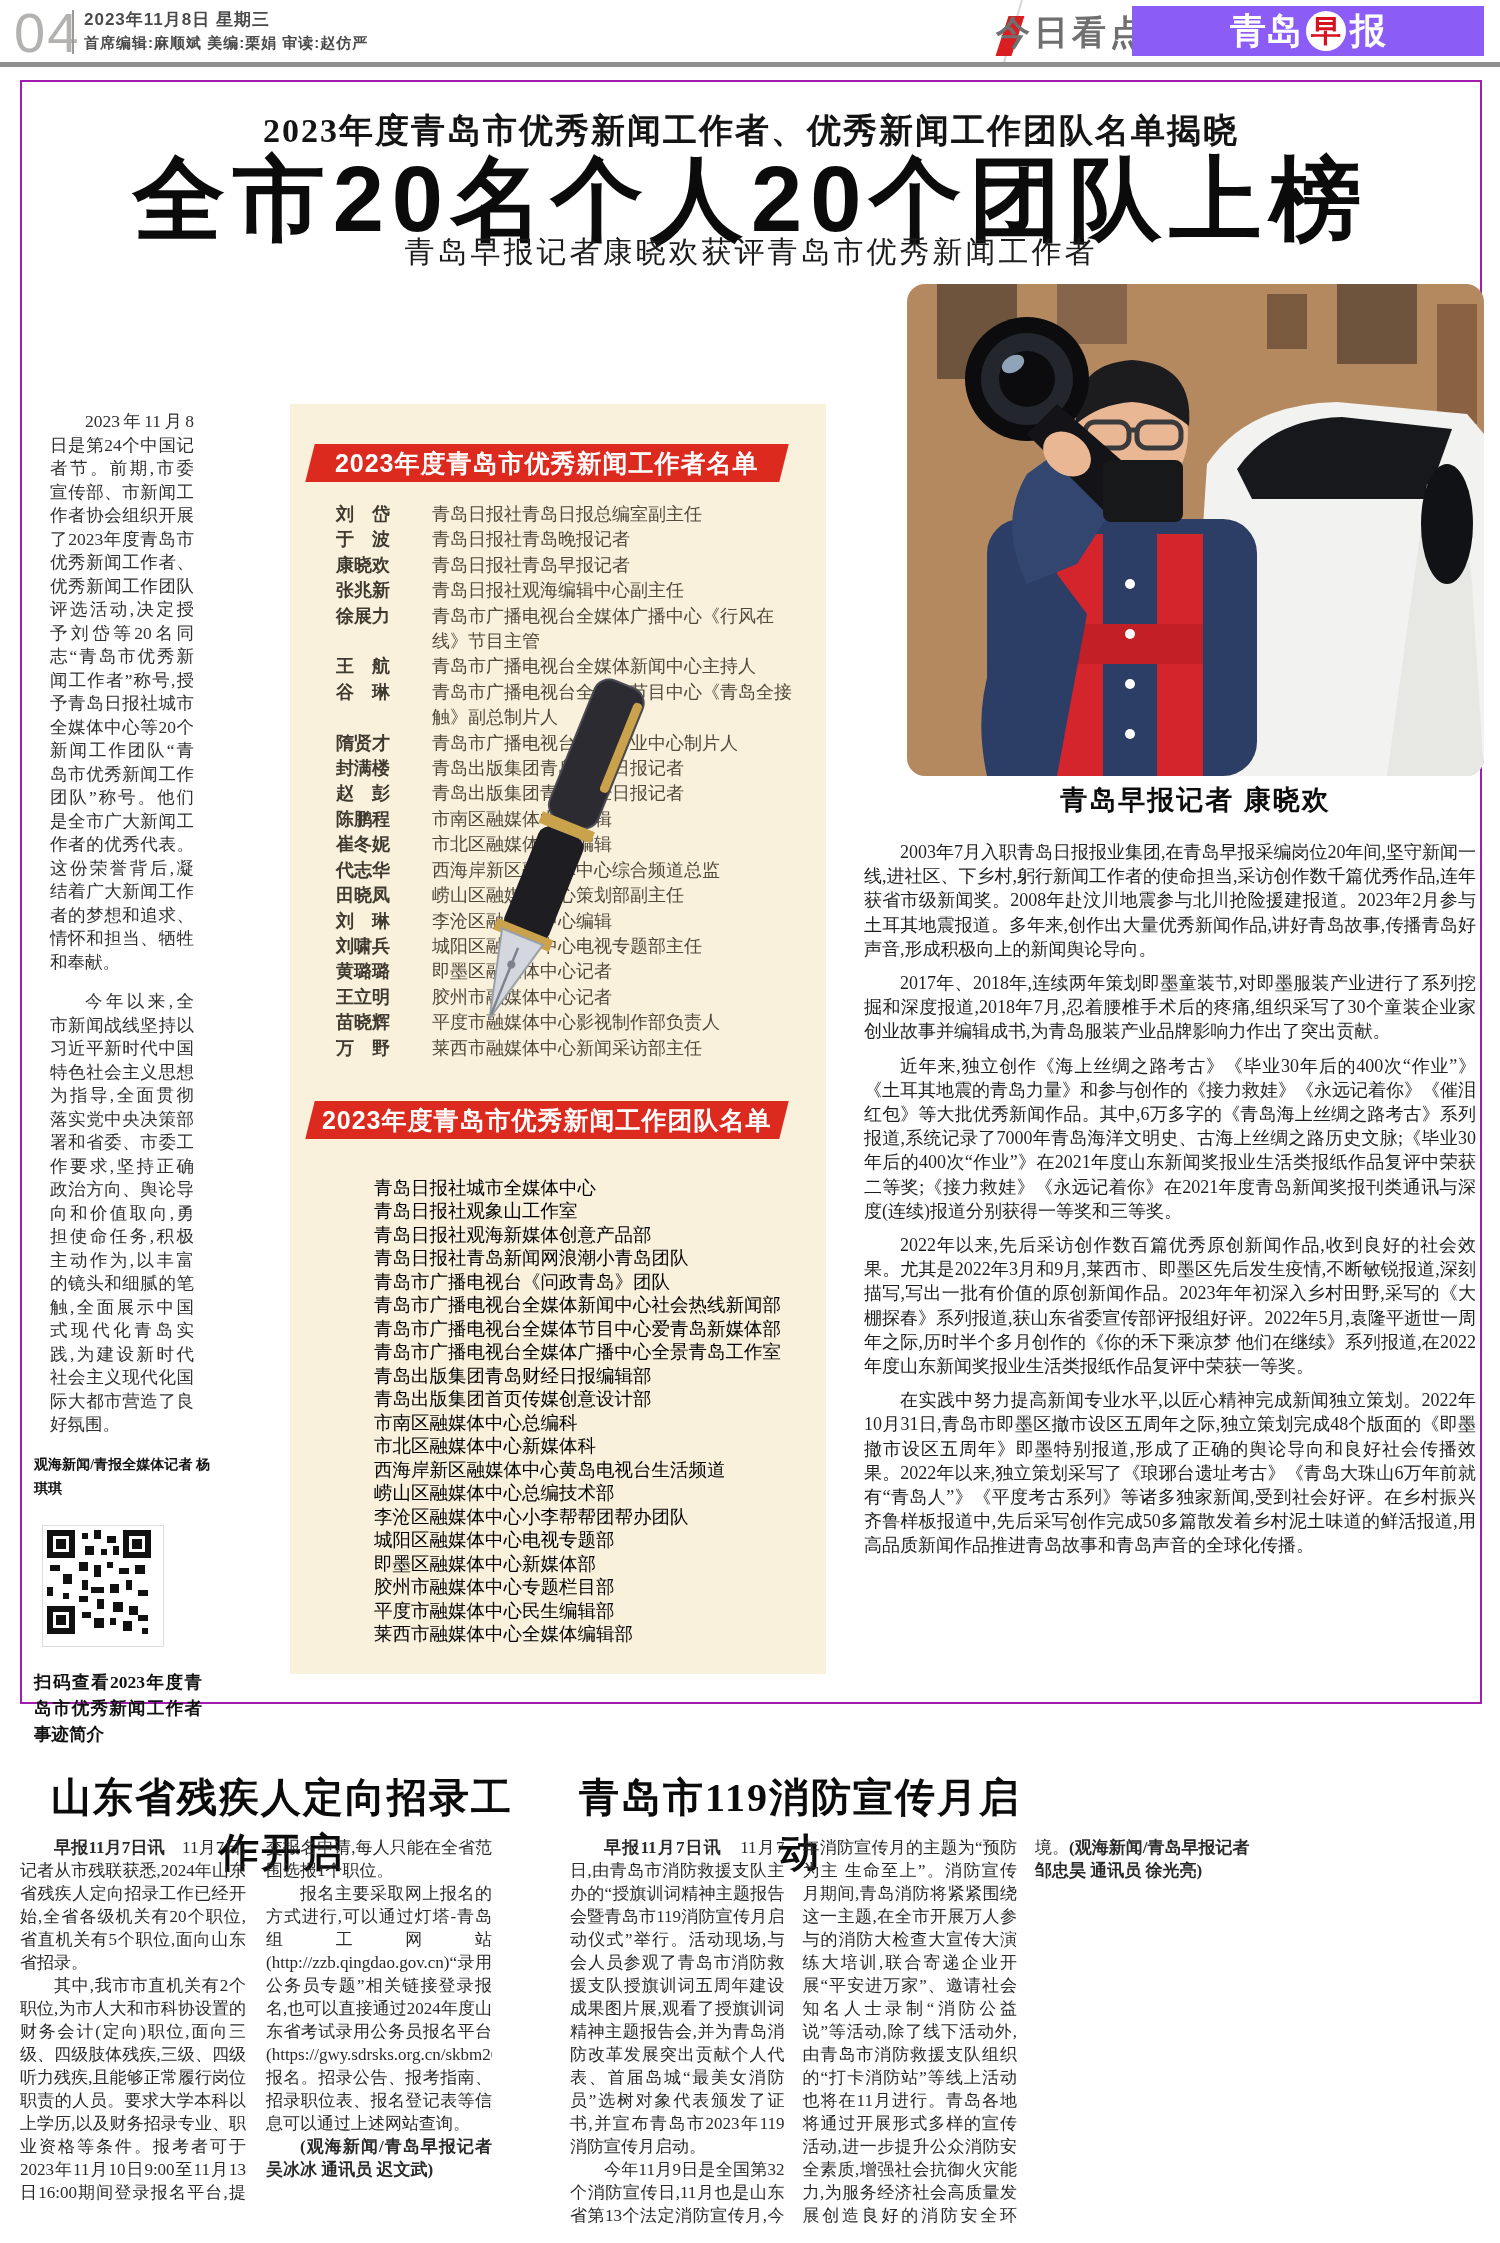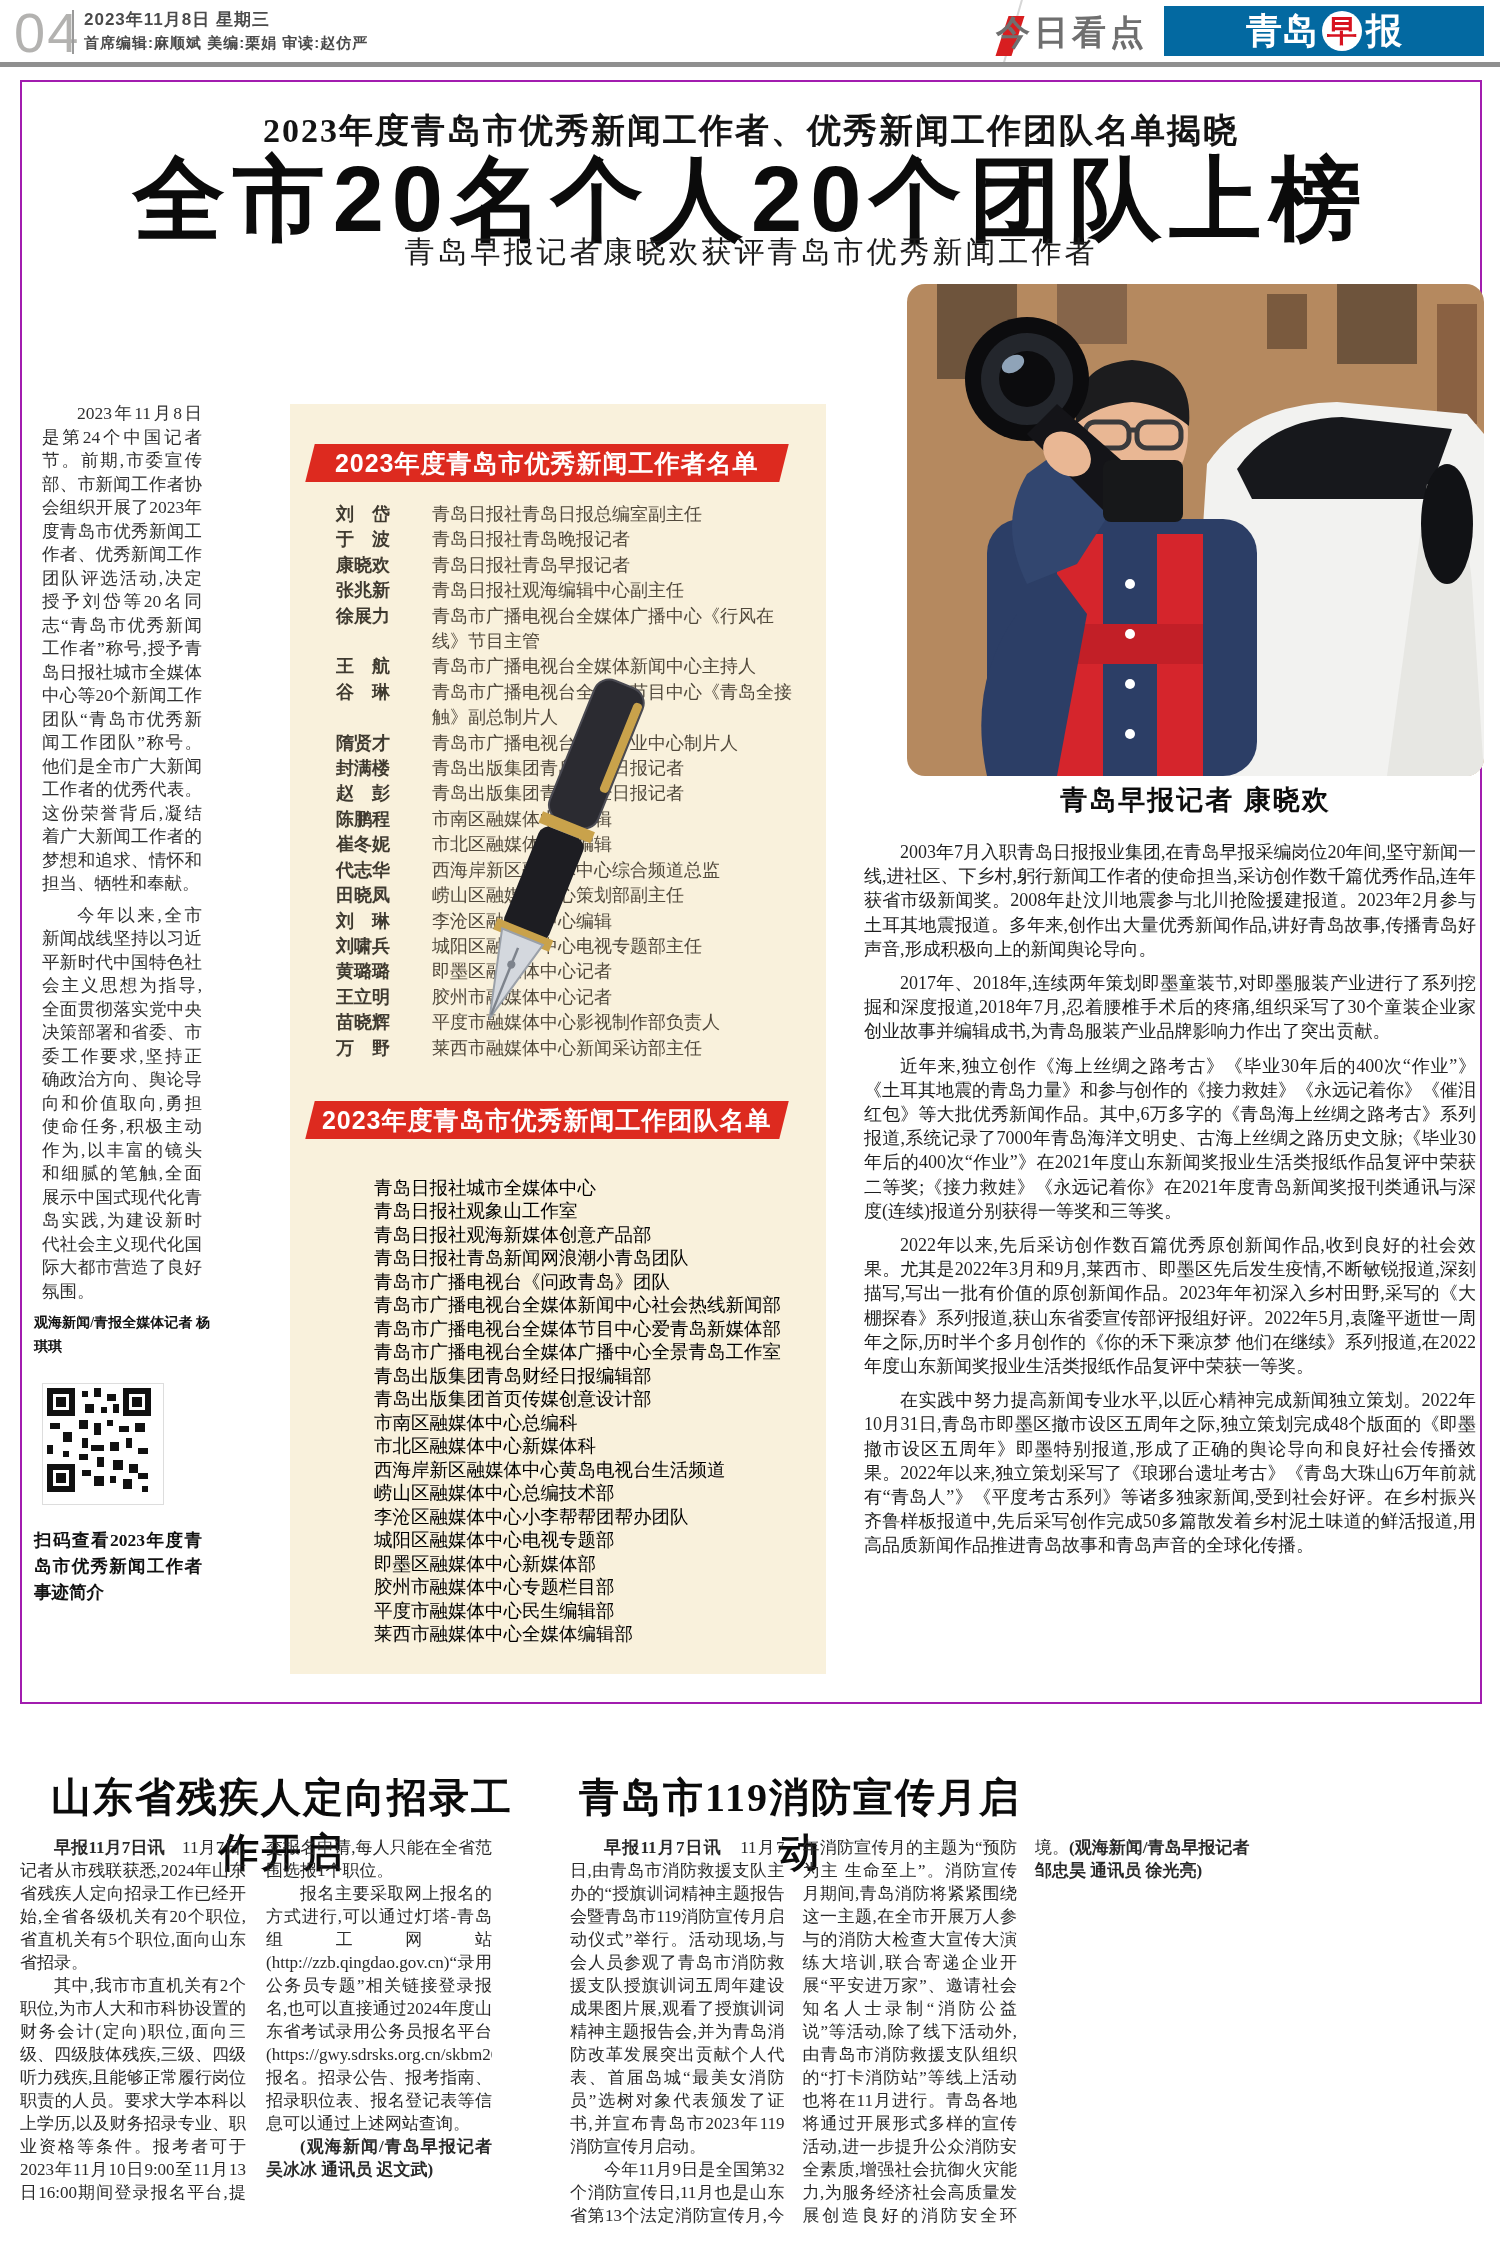--- a/index.html
+++ b/index.html
@@ -15,41 +15,41 @@
   .hdr-date{position:absolute;left:84px;top:8px;font-family:"Liberation Sans",sans-serif;
     font-size:17px;font-weight:bold;color:#4a4a4a;letter-spacing:1px;}
   .hdr-eds{position:absolute;left:84px;top:34px;font-family:"Liberation Sans",sans-serif;
     font-size:15px;font-weight:bold;color:#4a4a4a;letter-spacing:1px;}
   .hdr-diag{position:absolute;left:1012px;top:-4px;width:2px;height:70px;background:#d6d6d6;
     transform:rotate(16deg);}
   .hdr-slash{position:absolute;left:1002px;top:16px;width:16px;height:40px;background:#d81e20;
     transform:skewX(-18deg);}
   .section-label{position:absolute;right:352px;top:10px;font-family:"Liberation Sans",sans-serif;
     font-size:34px;font-weight:bold;color:#6f6f6f;letter-spacing:4px;}
-  .masthead{position:absolute;right:16px;top:6px;width:320px;height:50px;background:#0369a1;
+  .masthead{position:absolute;right:16px;top:6px;width:352px;height:50px;background:#8b5cf6;
     display:flex;align-items:center;justify-content:center;gap:4px;}
   .masthead .mh-txt{color:#fff;font-size:36px;font-weight:bold;font-family:"Liberation Serif",serif;}
   .masthead .mh-circ{width:40px;height:40px;border-radius:50%;background:#fff;color:#d7121f;
     display:flex;align-items:center;justify-content:center;font-size:30px;font-weight:bold;}
   .hdr-rule{position:absolute;left:0;top:62px;width:1500px;height:5px;background:#8f8f8f;}
 
   
   .lead-box{position:absolute;left:20px;top:80px;width:1458px;height:1620px;
     border:2px solid #a21caf;background:#fff;}
   .kicker{position:absolute;left:0;top:26px;width:100%;text-align:center;
     font-size:34px;font-weight:bold;color:#141414;letter-spacing:2px;}
   .headline{position:absolute;left:0;top:56px;width:100%;text-align:center;
     font-family:"Liberation Sans",sans-serif;font-size:92px;font-weight:900;
     color:#0b0b0b;letter-spacing:8px;}
   .deck{position:absolute;left:0;top:150px;width:100%;text-align:center;
     font-size:30px;color:#1c1c1c;letter-spacing:3px;}
 
   
   .intro{position:absolute;left:12px;top:312px;width:176px;}
-  .intro p{margin:8px;text-indent:2em;font-size:17.5px;line-height:23.5px;
+  .intro p{margin:16px;text-indent:2em;font-size:17.5px;line-height:23.5px;
     text-align:justify;color:#303030;}
   .intro-byline{margin-top:6px;font-size:14px;line-height:24px;font-weight:bold;color:#111;
     text-align:justify;}
   .qr-wrap{margin-top:24px;margin-left:8px;width:112px;height:112px;background:#fff;
     border:1px solid #ddd;padding:4px;}
   .qr-caption{margin-top:22px;font-size:17.5px;line-height:26px;font-weight:bold;
     color:#111;text-align:justify;width:168px;}
 
   
   .panel{position:absolute;left:268px;top:322px;width:536px;height:1270px;background:#f9f1dc;}

